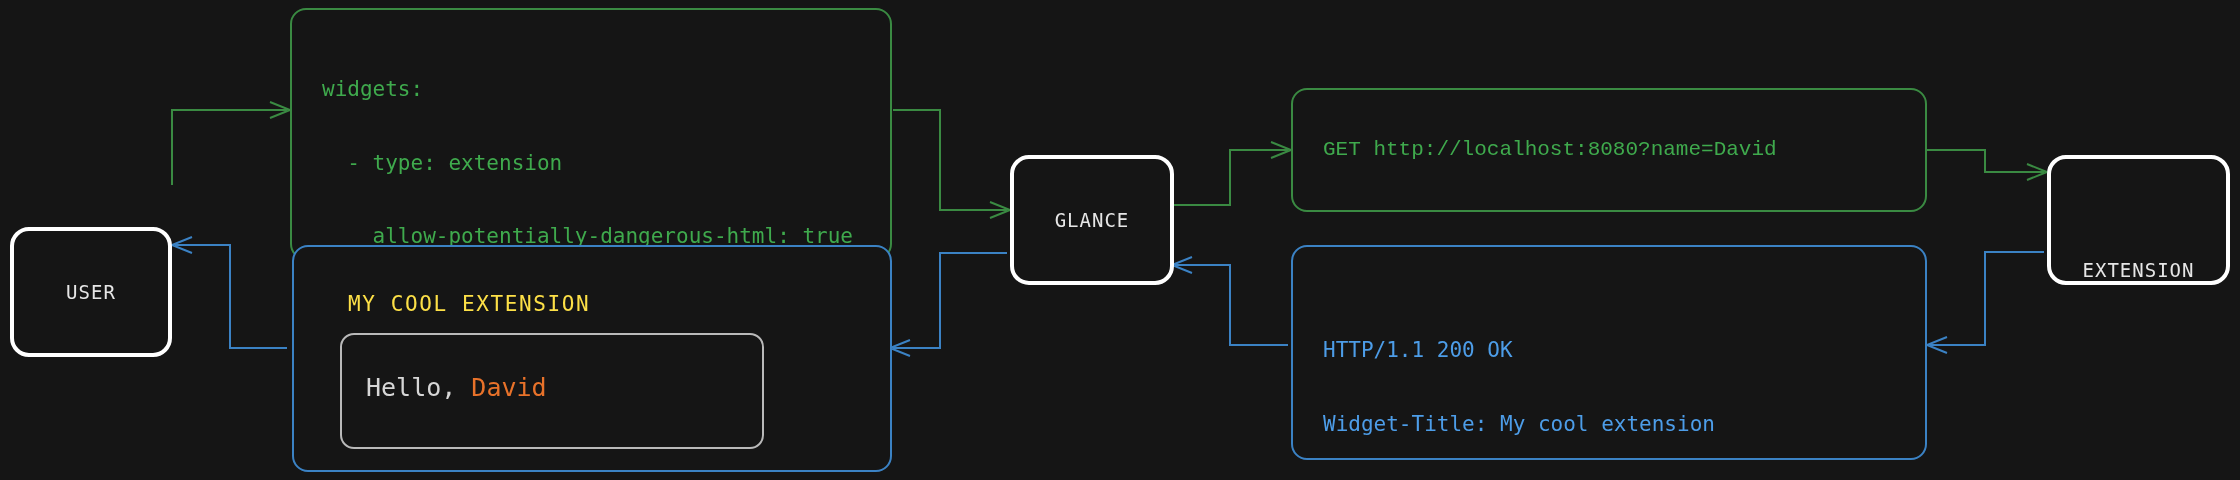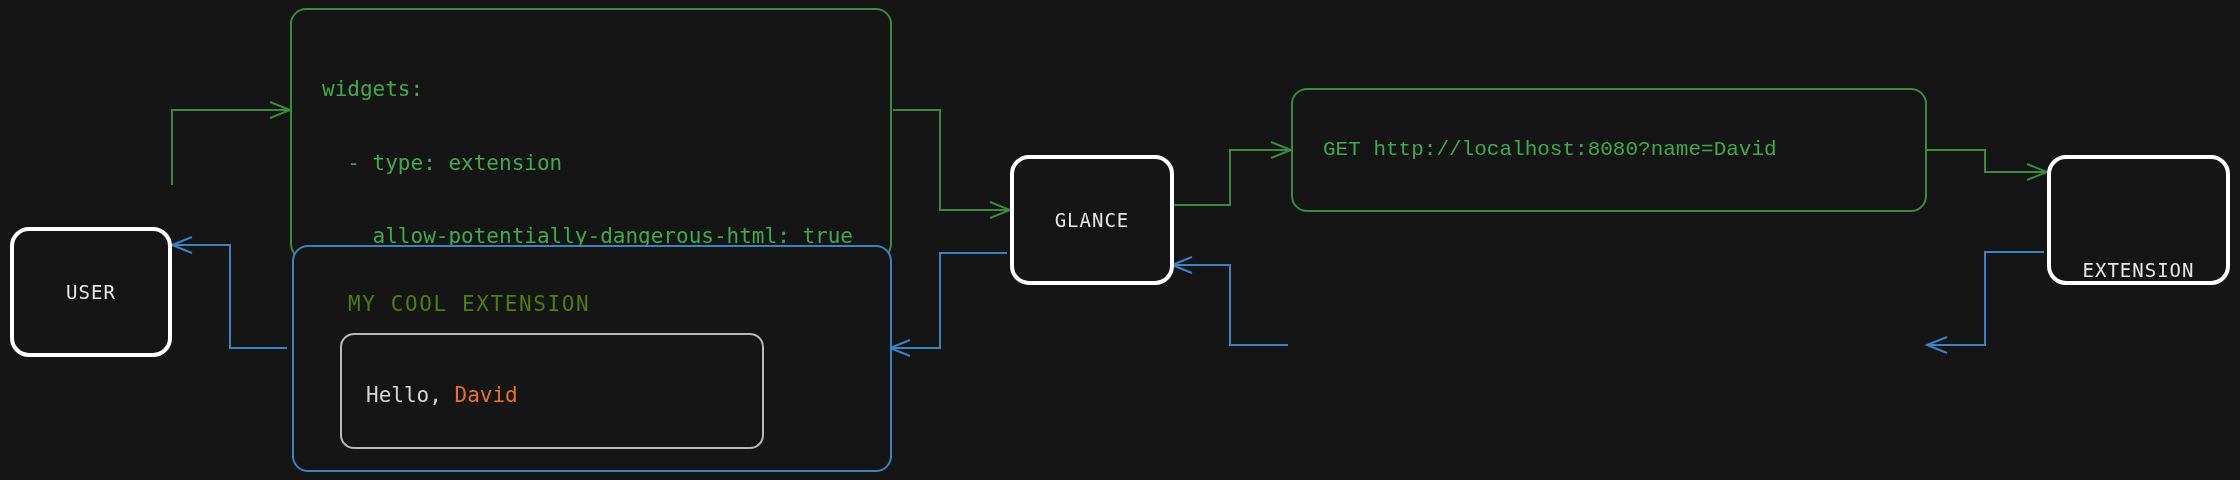--- a/index.html
+++ b/index.html
@@ -41,35 +41,35 @@
 
   .widgetbox {
     position: absolute;
     border: 2px solid #3b82c4;
     border-radius: 16px;
     background: #151515;
   }
   .widget-title {
     position: absolute;
     left: 54px; top: 45px;
-    color: #4d7c0f;
+    color: #fde047;
     font-size: 21px;
     letter-spacing: 1.6px;
   }
   .widget-inner {
     position: absolute;
     left: 46px; top: 86px;
     width: 424px; height: 116px;
     border: 2px solid #b9b9b9;
     border-radius: 14px;
   }
   .widget-inner-text {
     position: absolute;
-    left: 24px; top: 48px;
-    font-size: 21px;
+    left: 24px; top: 38px;
+    font-size: 25px;
     color: #d6d6d6;
     white-space: pre;
   }
   .accent { color: #e8722a; }
 
   svg.wires { position: absolute; left: 0; top: 0; width: 2240px; height: 480px; }
 </style>
 </head>
 <body>
 
@@ -121,20 +121,27 @@
     <div>  - type: extension</div>
     <div>    allow-potentially-dangerous-html: true</div>
     <div>    parameters:</div>
     <div>      name: David</div>
   </div>
 
   <div class="codebox green" style="left:1291px; top:88px; width:636px; height:124px; display:flex; align-items:center;font-family:Liberation Mono, monospace;">
     <div>GET http://localhost:8080?name=David</div>
   </div>
 
+  <div class="codebox blue" style="left:1291px; top:245px; width:636px; height:215px; padding-top:42px;">
+    <div>HTTP/1.1 200 OK</div>
+    <div>Widget-Title: My cool extension</div>
+    
+    
+    
+  </div>
 
   <div class="widgetbox" style="left:292px; top:245px; width:600px; height:227px;">
     <div class="widget-title">MY COOL EXTENSION</div>
     <div class="widget-inner">
       <div class="widget-inner-text"><span>Hello, </span><span class="accent">David</span></div>
     </div>
   </div>
 
 </div>
 

